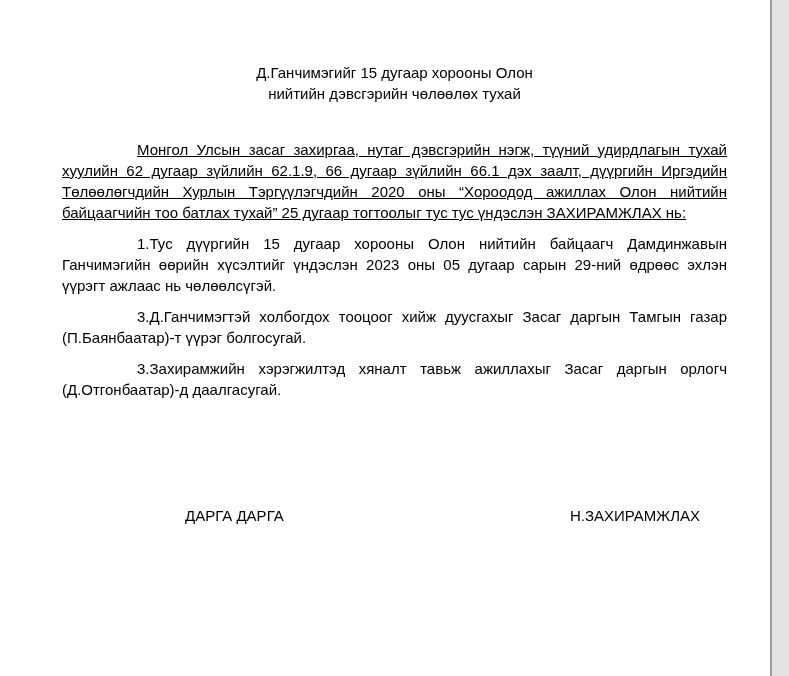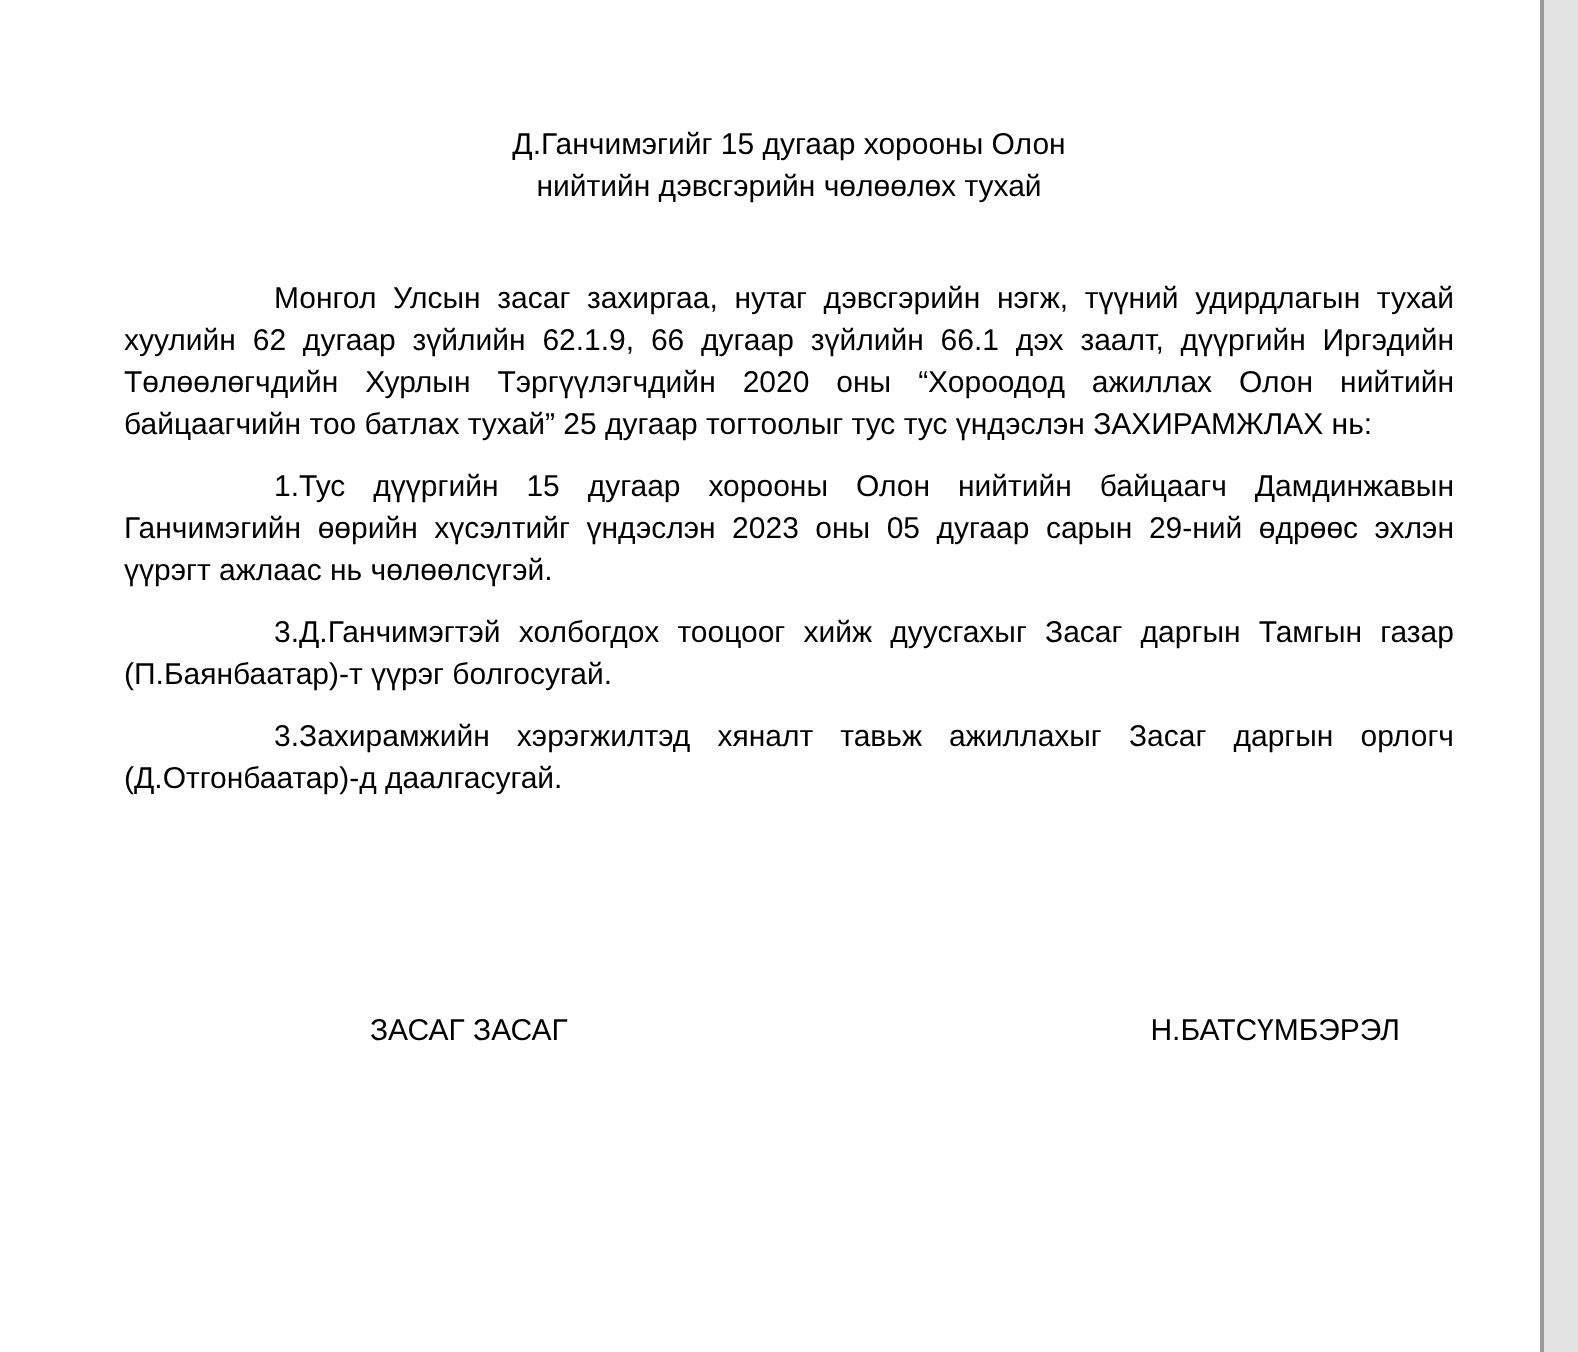--- a/index.html
+++ b/index.html
@@ -51,20 +51,21 @@
     text-align: center;
     white-space: nowrap;
   }
   .doc-body p {
     margin: 0 0 10px 0;
     text-align: justify;
     text-indent: 75px;
   }
   .doc-body p.first-para {
     margin-top: 35px;
+    text-decoration: underline;
   }
   .doc-body p.last-para {
     margin-bottom: 12px;
   }
   .signature-row {
     margin-top: 105px;
     display: flex;
     justify-content: space-between;
     padding-left: 123px;
     padding-right: 27px;
@@ -85,22 +86,22 @@
       </div>
 
       <div class="doc-body">
         <p class="first-para">Монгол Улсын засаг захиргаа, нутаг дэвсгэрийн нэгж, түүний удирдлагын тухай хуулийн 62 дугаар зүйлийн 62.1.9, 66 дугаар зүйлийн 66.1 дэх заалт, дүүргийн Иргэдийн Төлөөлөгчдийн Хурлын Тэргүүлэгчдийн 2020 оны “Хороодод ажиллах Олон нийтийн байцаагчийн тоо батлах тухай” 25 дугаар тогтоолыг тус тус үндэслэн ЗАХИРАМЖЛАХ нь:</p>
         <p>1.Тус дүүргийн 15 дугаар хорооны Олон нийтийн байцаагч Дамдинжавын Ганчимэгийн өөрийн хүсэлтийг үндэслэн 2023 оны 05 дугаар сарын 29-ний өдрөөс эхлэн үүрэгт ажлаас нь чөлөөлсүгэй.</p>
         <p>3.Д.Ганчимэгтэй холбогдох тооцоог хийж дуусгахыг Засаг даргын Тамгын газар (П.Баянбаатар)-т үүрэг болгосугай.</p>
         <p class="last-para">3.Захирамжийн хэрэгжилтэд хяналт тавьж ажиллахыг Засаг даргын орлогч (Д.Отгонбаатар)-д даалгасугай.</p>
       </div>
 
       <div class="signature-row">
-        <span>ЗАСАГ ЗАСАГ</span>
-        <span>Н.БАТСҮМБЭРЭЛ</span>
+        <span>ДАРГА ДАРГА</span>
+        <span>Н.ЗАХИРАМЖЛАХ</span>
       </div>
 
     </div>
   </div>
 
   <div class="canvas-strip"></div>
 
 </div>
 
 </body></html>

